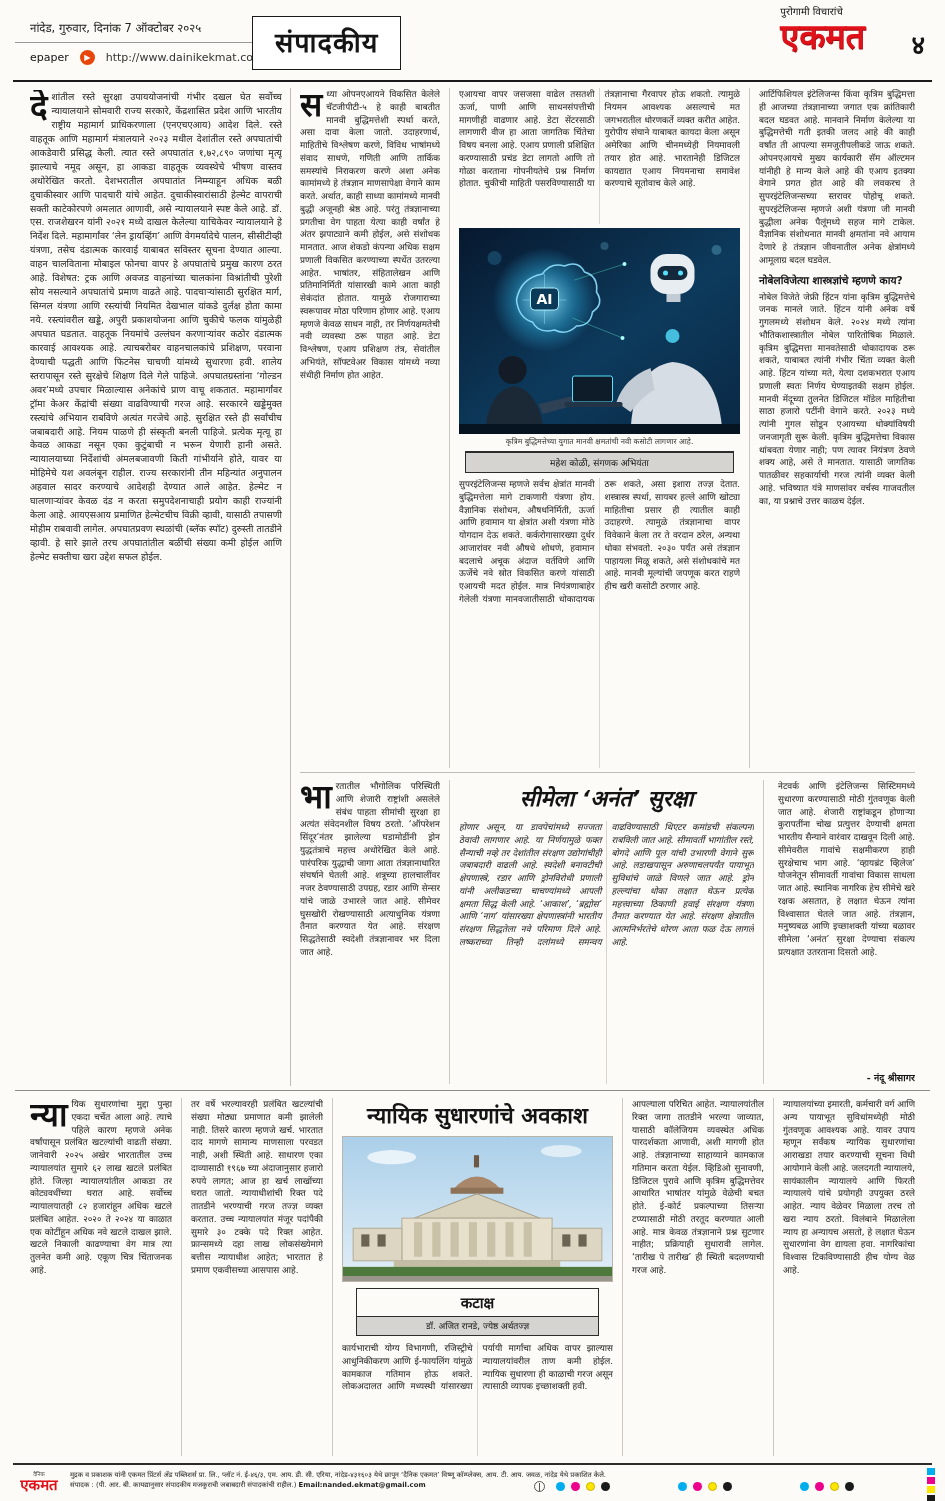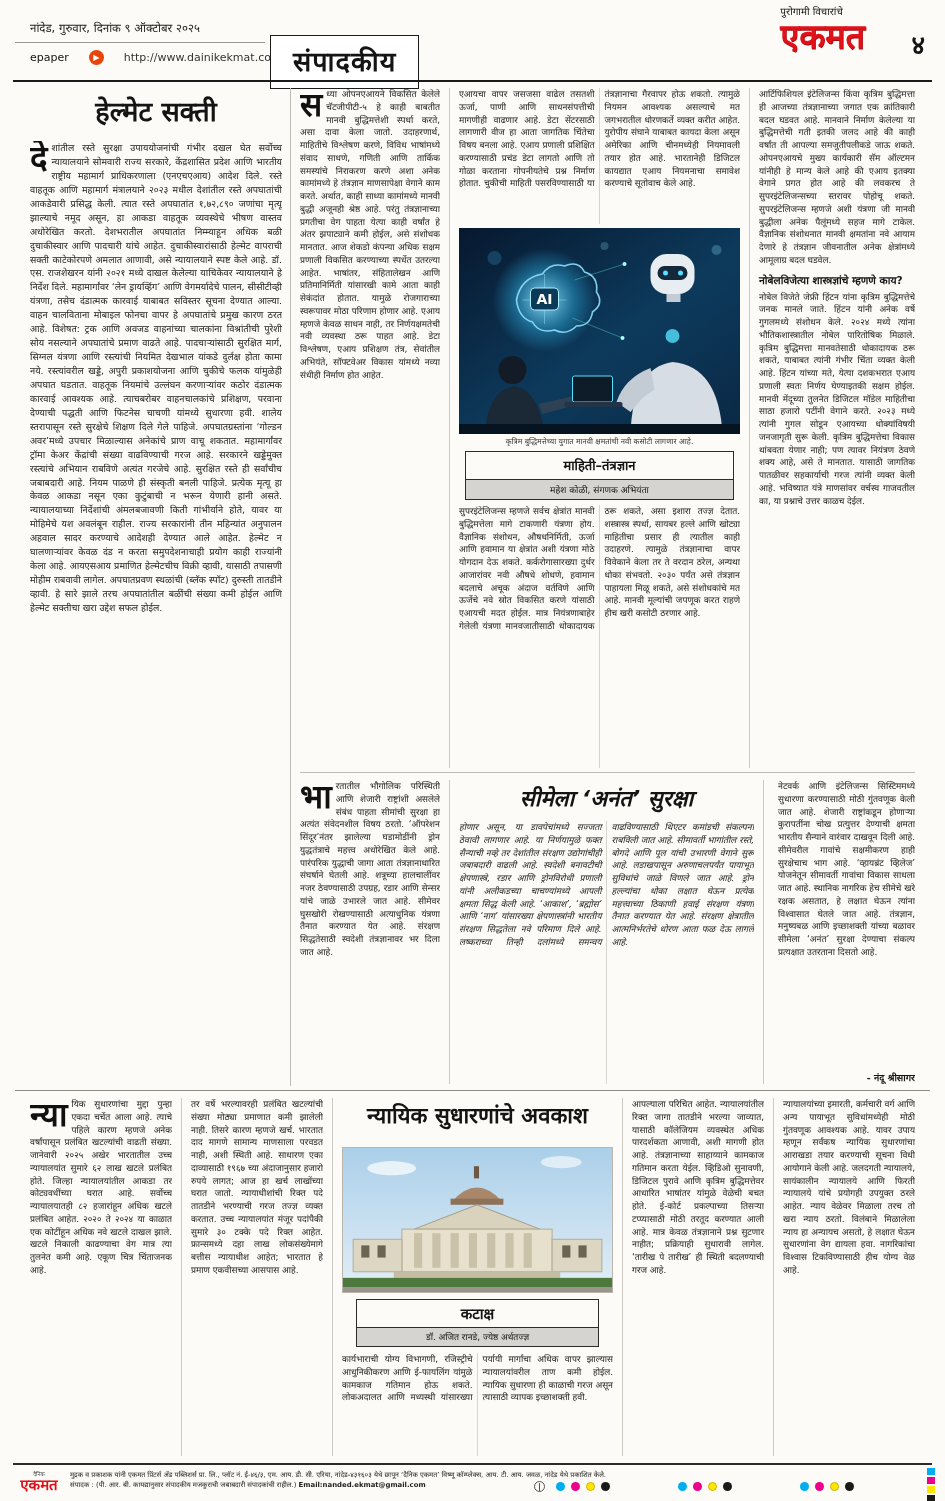--- a/index.html
+++ b/index.html
@@ -7,26 +7,26 @@
   body {
     position: relative;
     background: #fcfbf7;
     color: #141414;
     font-family: "DejaVu Sans", "Liberation Sans", sans-serif;
     overflow: hidden;
   }
   
   .dateline { position:absolute; left:30px; top:20px; font-size:11.5px; color:#222; }
   .dateline-rule { position:absolute; left:15px; top:42px; width:250px; height:1px; background:#999; }
-  .epaper-row { position:absolute; left:30px; top:50px; display:flex; align-items:center; gap:20px; font-size:11px; }
+  .epaper-row { position:absolute; left:30px; top:50px; display:flex; align-items:center; gap:11px; font-size:11px; }
   .epaper-icon { display:inline-flex; align-items:center; justify-content:center;
     width:15px; height:15px; border-radius:50%; background:#e8450a; color:#fff; font-size:8px; }
   .website { color:#333; }
-  .section-box { position:absolute; left:270px; top:16px; border:1.5px solid #1a1a1a;
-    padding:6px 22px 9px; font-size:27px; font-weight:bold; letter-spacing:1px; background:#fff;margin-top:19px; }
+  .section-box { position:absolute; left:252px; top:16px; border:1.5px solid #1a1a1a;
+    padding:6px 22px 9px; font-size:27px; font-weight:bold; letter-spacing:1px; background:#fff; }
   .brand { position:absolute; right:80px; top:4px; text-align:left; }
   .brand .tagline { font-size:10px; color:#111; margin-bottom:1px; }
   .brand .masthead { font-size:34px; font-weight:bold; color:#e01119; line-height:1.05;
     text-shadow: 0.5px 0.5px 0 #9d0b10; }
   .pageno { position:absolute; right:20px; top:26px; font-size:26px; font-weight:bold; }
   .header-rule { position:absolute; left:13px; top:80px; width:919px; height:2px; background:#1a1a1a; }
 
   
   .txt { font-size:8.8px; line-height:1.45; text-align:justify; color:#1d1d1d; overflow:hidden; }
   .dropcap { float:left; font-size:33px; line-height:0.95; font-weight:bold; padding:1px 4px 0 0; color:#111; }
@@ -75,21 +75,21 @@
   .b-c4 { width:152px; flex:none; margin-left:9px; border-left:1px solid #ccc9c2; padding-left:14px;
     display:flex; flex-direction:column; }
   .b-c4 .txt { flex:1; }
 
   
   .judicial { position:absolute; left:30px; top:1098px; width:885px; height:358px; display:flex; overflow:hidden; }
   .j-col { width:142px; flex:none; }
   .j-col + .j-col, .j-mid, .j-col.after-mid { margin-left:9px; border-left:1px solid #ccc9c2; padding-left:9px; }
   .j-col .txt { height:100%; }
   .j-mid { flex:1; display:flex; flex-direction:column; min-height:0; }
-  .j-mid h2 { font-size:22px; font-weight:bold; text-align:center; margin:1px 0 18px; }
+  .j-mid h2 { font-size:22px; font-weight:bold; text-align:center; margin:1px 0 7px; }
   .figure-court { height:146px; overflow:hidden; border:1px solid #b9b5ac; }
   .figure-court svg { display:block; width:100%; height:100%; }
   .kataksha { border:1.5px solid #2c2c2c; margin:6px 14px 6px; }
   .kataksha .kb-title { font-size:15px; font-weight:bold; text-align:center; padding:3px 2px 4px; }
   .kataksha .kb-band { background:#d6d4d0; font-size:8.8px; text-align:center; padding:3px 2px; border-top:1px solid #2c2c2c; }
   .j-mid .txt.bottom { flex:1; column-count:2; column-gap:10px; column-rule:1px solid #d8d5cf; }
 
   
   .footer-rule { position:absolute; left:13px; top:1463px; width:919px; height:1.5px; background:#2b2b2b; }
   .f-logo { position:absolute; left:15px; top:1470px; width:48px; text-align:center; }
@@ -102,42 +102,41 @@
   .reg-target { position:absolute; left:534px; top:1481px; width:11px; height:11px; border:1px solid #555;
     border-radius:50%; }
   .reg-target::after { content:""; position:absolute; left:4.2px; top:1px; width:1px; height:8px; background:#555; }
   .reg-right { position:absolute; right:10px; top:1468px; display:flex; flex-direction:column; gap:2px; }
   .reg-sq { width:8px; height:7px; display:inline-block; }
 </style>
 </head>
 <body>
 
 <header>
-  <div class="dateline">नांदेड, गुरुवार, दिनांक ९ ऑक्टोबर २०२५</div>
+  <div class="dateline">नांदेड, गुरुवार, दिनांक 7 ऑक्टोबर २०२५</div>
   <div class="dateline-rule"></div>
   <div class="epaper-row">
     <span>epaper</span>
     <span class="epaper-icon">▶</span>
     <span class="website">http://www.dainikekmat.com</span>
   </div>
   <div class="section-box">संपादकीय</div>
   <div class="brand">
     <div class="tagline">पुरोगामी विचारांचे</div>
     <div class="masthead">एकमत</div>
   </div>
   <div class="pageno">४</div>
   <div class="header-rule"></div>
 </header>
 
 <div class="vsep-1"></div>
 <div class="hsep-1"></div>
 <div class="hsep-2"></div>
 
 <article class="helmet">
-  <h2>हेल्मेट सक्ती</h2>
   <div class="txt">
     <span class="dropcap">दे</span><span>शांतील रस्ते सुरक्षा उपाययोजनांची गंभीर दखल घेत सर्वोच्च न्यायालयाने सोमवारी राज्य सरकारे, केंद्रशासित प्रदेश आणि भारतीय राष्ट्रीय महामार्ग प्राधिकरणाला (एनएचएआय) आदेश दिले. रस्ते वाहतूक आणि महामार्ग मंत्रालयाने २०२३ मधील देशांतील रस्ते अपघातांची आकडेवारी प्रसिद्ध केली. त्यात रस्ते अपघातांत १,७२,८९० जणांचा मृत्यू झाल्याचे नमूद असून, हा आकडा वाहतूक व्यवस्थेचे भीषण वास्तव अधोरेखित करतो. देशभरातील अपघातांत निम्म्याहून अधिक बळी दुचाकीस्वार आणि पादचारी यांचे आहेत. दुचाकीस्वारांसाठी हेल्मेट वापराची सक्ती काटेकोरपणे अमलात आणावी, असे न्यायालयाने स्पष्ट केले आहे. डॉ. एस. राजशेखरन यांनी २०२१ मध्ये दाखल केलेल्या याचिकेवर न्यायालयाने हे निर्देश दिले. महामार्गांवर ‘लेन ड्रायव्हिंग’ आणि वेगमर्यादेचे पालन, सीसीटीव्ही यंत्रणा, तसेच दंडात्मक कारवाई याबाबत सविस्तर सूचना देण्यात आल्या. वाहन चालविताना मोबाइल फोनचा वापर हे अपघातांचे प्रमुख कारण ठरत आहे. विशेषत: ट्रक आणि अवजड वाहनांच्या चालकांना विश्रांतीची पुरेशी सोय नसल्याने अपघातांचे प्रमाण वाढते आहे. पादचाऱ्यांसाठी सुरक्षित मार्ग, सिग्नल यंत्रणा आणि रस्त्यांची नियमित देखभाल यांकडे दुर्लक्ष होता कामा नये. रस्त्यांवरील खड्डे, अपुरी प्रकाशयोजना आणि चुकीचे फलक यांमुळेही अपघात घडतात. वाहतूक नियमांचे उल्लंघन करणाऱ्यांवर कठोर दंडात्मक कारवाई आवश्यक आहे. त्याचबरोबर वाहनचालकांचे प्रशिक्षण, परवाना देण्याची पद्धती आणि फिटनेस चाचणी यांमध्ये सुधारणा हवी. शालेय स्तरापासून रस्ते सुरक्षेचे शिक्षण दिले गेले पाहिजे. अपघातग्रस्तांना ‘गोल्डन अवर’मध्ये उपचार मिळाल्यास अनेकांचे प्राण वाचू शकतात. महामार्गांवर ट्रॉमा केअर केंद्रांची संख्या वाढविण्याची गरज आहे. सरकारने खड्डेमुक्त रस्त्यांचे अभियान राबविणे अत्यंत गरजेचे आहे. सुरक्षित रस्ते ही सर्वांचीच जबाबदारी आहे. नियम पाळणे ही संस्कृती बनली पाहिजे. प्रत्येक मृत्यू हा केवळ आकडा नसून एका कुटुंबाची न भरून येणारी हानी असते. न्यायालयाच्या निर्देशांची अंमलबजावणी किती गांभीर्याने होते, यावर या मोहिमेचे यश अवलंबून राहील. राज्य सरकारांनी तीन महिन्यांत अनुपालन अहवाल सादर करण्याचे आदेशही देण्यात आले आहेत. हेल्मेट न घालणाऱ्यांवर केवळ दंड न करता समुपदेशनाचाही प्रयोग काही राज्यांनी केला आहे. आयएसआय प्रमाणित हेल्मेटचीच विक्री व्हावी, यासाठी तपासणी मोहीम राबवावी लागेल. अपघातप्रवण स्थळांची (ब्लॅक स्पॉट) दुरुस्ती तातडीने व्हावी. हे सारे झाले तरच अपघातांतील बळींची संख्या कमी होईल आणि हेल्मेट सक्तीचा खरा उद्देश सफल होईल.</span>
   </div>
 </article>
 
 <article class="super">
   <div class="super-main">
     <div class="super-cols">
       <div class="s-c1">
         <div class="txt">
@@ -191,21 +190,20 @@
               <path d="M30,206 q4,-44 30,-48 q24,4 30,48z" fill="#1b2836"></path>
               <path d="M84,176 l44,-10 l4,8 l-44,12z" fill="#2f4154"></path>
               <rect x="118" y="148" width="40" height="26" rx="2" fill="#0e1c2a" stroke="#54e0ff" stroke-width="1"></rect>
               <rect x="110" y="174" width="58" height="5" rx="2" fill="#223447"></rect>
             </g>
             <rect x="0" y="196" width="290" height="10" fill="#061320"></rect>
           </svg>
         </figure>
         <div class="caption">कृत्रिम बुद्धिमत्तेच्या युगात मानवी क्षमतांची नवी कसोटी लागणार आहे.</div>
         <div class="infobox">
-          <div class="ib-title">माहिती–तंत्रज्ञान</div>
           <div class="ib-band">महेश कोळी, संगणक अभियंता</div>
         </div>
         <div class="mid-bottom txt">सुपरइंटेलिजन्स म्हणजे सर्वच क्षेत्रांत मानवी बुद्धिमत्तेला मागे टाकणारी यंत्रणा होय. वैज्ञानिक संशोधन, औषधनिर्मिती, ऊर्जा आणि हवामान या क्षेत्रांत अशी यंत्रणा मोठे योगदान देऊ शकते. कर्करोगासारख्या दुर्धर आजारांवर नवी औषधे शोधणे, हवामान बदलाचे अचूक अंदाज वर्तविणे आणि ऊर्जेचे नवे स्रोत विकसित करणे यांसाठी एआयची मदत होईल. मात्र नियंत्रणाबाहेर गेलेली यंत्रणा मानवजातीसाठी धोकादायक ठरू शकते, असा इशारा तज्ज्ञ देतात. शस्त्रास्त्र स्पर्धा, सायबर हल्ले आणि खोट्या माहितीचा प्रसार ही त्यातील काही उदाहरणे. त्यामुळे तंत्रज्ञानाचा वापर विवेकाने केला तर ते वरदान ठरेल, अन्यथा धोका संभवतो. २०३० पर्यंत असे तंत्रज्ञान पाहायला मिळू शकते, असे संशोधकांचे मत आहे. मानवी मूल्यांची जपणूक करत राहणे हीच खरी कसोटी ठरणार आहे.</div>
       </div>
     </div>
   </div>
   <div class="super-col4">
     <div class="txt top">आर्टिफिशियल इंटेलिजन्स किंवा कृत्रिम बुद्धिमत्ता ही आजच्या तंत्रज्ञानाच्या जगात एक क्रांतिकारी बदल घडवत आहे. मानवाने निर्माण केलेल्या या बुद्धिमत्तेची गती इतकी जलद आहे की काही वर्षांत ती आपल्या समजुतीपलीकडे जाऊ शकते. ओपनएआयचे मुख्य कार्यकारी सॅम ऑल्टमन यांनीही हे मान्य केले आहे की एआय इतक्या वेगाने प्रगत होत आहे की लवकरच ते सुपरइंटेलिजन्सच्या स्तरावर पोहोचू शकते. सुपरइंटेलिजन्स म्हणजे अशी यंत्रणा जी मानवी बुद्धीला अनेक पैलूंमध्ये सहज मागे टाकेल. वैज्ञानिक संशोधनात मानवी क्षमतांना नवे आयाम देणारे हे तंत्रज्ञान जीवनातील अनेक क्षेत्रांमध्ये आमूलाग्र बदल घडवेल.</div>
     <div class="subhead">नोबेलविजेत्या शास्त्रज्ञांचे म्हणणे काय?</div>
     <div class="txt bottom">नोबेल विजेते जेफ्री हिंटन यांना कृत्रिम बुद्धिमत्तेचे जनक मानले जाते. हिंटन यांनी अनेक वर्षे गुगलमध्ये संशोधन केले. २०२४ मध्ये त्यांना भौतिकशास्त्रातील नोबेल पारितोषिक मिळाले. कृत्रिम बुद्धिमत्ता मानवतेसाठी धोकादायक ठरू शकते, याबाबत त्यांनी गंभीर चिंता व्यक्त केली आहे. हिंटन यांच्या मते, येत्या दशकभरात एआय प्रणाली स्वतः निर्णय घेण्याइतकी सक्षम होईल. मानवी मेंदूच्या तुलनेत डिजिटल मॉडेल माहितीचा साठा हजारो पटींनी वेगाने करते. २०२३ मध्ये त्यांनी गुगल सोडून एआयच्या धोक्यांविषयी जनजागृती सुरू केली. कृत्रिम बुद्धिमत्तेचा विकास थांबवता येणार नाही; पण त्यावर नियंत्रण ठेवणे शक्य आहे, असे ते मानतात. यासाठी जागतिक पातळीवर सहकार्याची गरज त्यांनी व्यक्त केली आहे. भविष्यात यंत्रे माणसांवर वर्चस्व गाजवतील का, या प्रश्नाचे उत्तर काळच देईल.</div>

